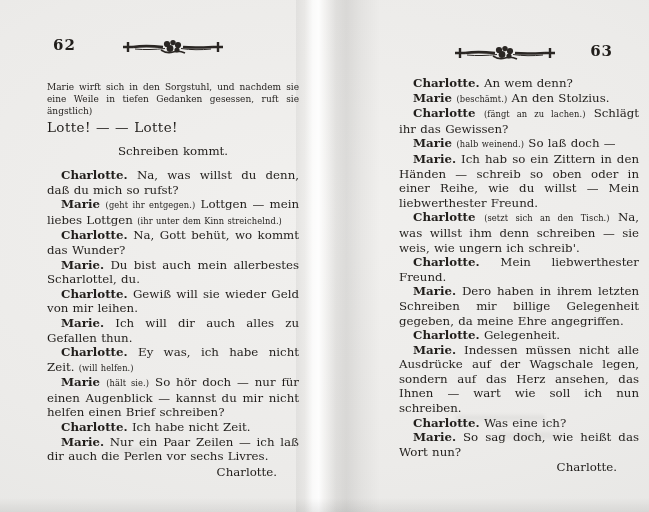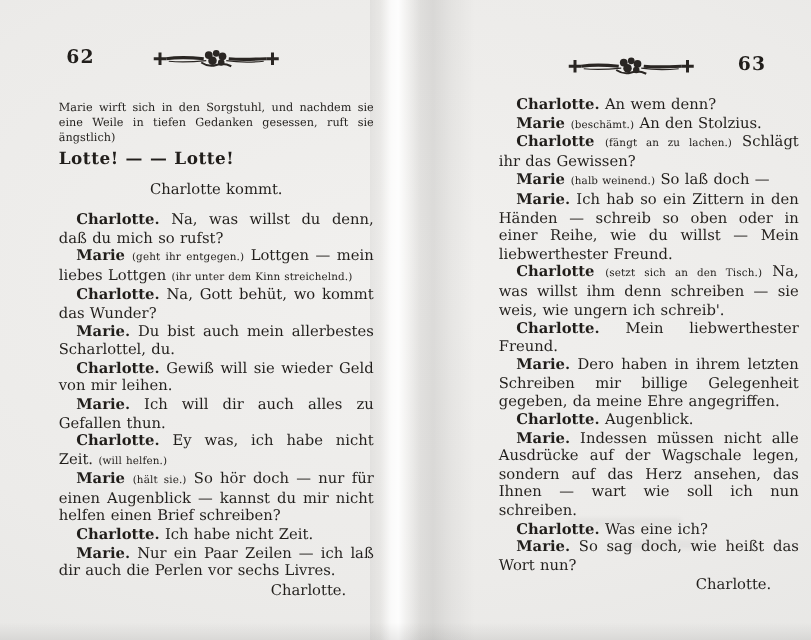--- a/index.html
+++ b/index.html
@@ -50,21 +50,21 @@
   }
   .page-right .ornament{left:44%;}
   .ornament svg{display:block;width:104px;height:18px;}
 
   .para{
     margin:0;text-align:justify;text-indent:14px;
     font-size:11.8px;line-height:14.6px;
     word-spacing:0.5px;
   }
   .para.small{font-size:9px;line-height:11.8px;text-indent:0;text-align:justify;word-spacing:0;}
-  .para.cry{text-indent:0;font-size:13.5px;line-height:17px;font-weight:bold;letter-spacing:0.4px;margin:2px 0 0;}
+  .para.cry{text-indent:0;font-size:13.5px;line-height:17px;font-weight:normal;letter-spacing:0.4px;margin:2px 0 0;}
   .para.center{text-align:center;text-indent:0;margin:8px 0 9px;}
   .para.right{text-align:right;text-indent:0;padding-right:22px;margin-top:1px;}
   .run-speaker{font-weight:bold;}
   .run-stage{font-size:8.3px;letter-spacing:0.1px;}
 
   .bleed{ 
     position:absolute;background:rgba(60,60,58,0.05);filter:blur(1.5px);
     border-radius:2px;pointer-events:none;
   }
   .bleed-1{left:498px;top:432px;width:64px;height:7px;}
@@ -97,21 +97,21 @@
           <circle cx="57" cy="7" r="3.1" stroke="none"></circle>
           <circle cx="49" cy="10.5" r="3.4" stroke="none"></circle>
           <circle cx="56" cy="12" r="2.6" stroke="none"></circle>
           <path d="M40 12 q6 4 12 2 q6 -2 12 1" stroke-width="1.6" fill="none"></path>
         </svg>
       </span>
     </header>
     <div class="page-body">
         <p class="para small"><span class="run-stage-block">Marie wirft sich in den Sorgstuhl, und nachdem sie eine Weile in tiefen Gedanken gesessen, ruft sie ängstlich)</span></p>
         <p class="para cry"><span class="run-text">Lotte! — — Lotte!</span></p>
-        <p class="para center"><span class="run-text">Charlotte kommt.</span></p>
+        <p class="para center"><span class="run-text">Schreiben kommt.</span></p>
         <p class="para"><span class="run-speaker">Charlotte.</span><span class="run-text"> Na, was willst du denn, daß du mich so rufst?</span></p>
         <p class="para"><span class="run-speaker">Marie </span><span class="run-stage">(geht ihr entgegen.)</span><span class="run-text"> Lottgen — mein liebes Lottgen </span><span class="run-stage">(ihr unter dem Kinn streichelnd.)</span></p>
         <p class="para"><span class="run-speaker">Charlotte.</span><span class="run-text"> Na, Gott behüt, wo kommt das Wunder?</span></p>
         <p class="para"><span class="run-speaker">Marie.</span><span class="run-text"> Du bist auch mein allerbestes Scharlottel, du.</span></p>
         <p class="para"><span class="run-speaker">Charlotte.</span><span class="run-text"> Gewiß will sie wieder Geld von mir leihen.</span></p>
         <p class="para"><span class="run-speaker">Marie.</span><span class="run-text"> Ich will dir auch alles zu Gefallen thun.</span></p>
         <p class="para"><span class="run-speaker">Charlotte.</span><span class="run-text"> Ey was, ich habe nicht Zeit. </span><span class="run-stage">(will helfen.)</span></p>
         <p class="para"><span class="run-speaker">Marie </span><span class="run-stage">(hält sie.)</span><span class="run-text"> So hör doch — nur für einen Augenblick — kannst du mir nicht helfen einen Brief schreiben?</span></p>
         <p class="para"><span class="run-speaker">Charlotte.</span><span class="run-text"> Ich habe nicht Zeit.</span></p>
         <p class="para"><span class="run-speaker">Marie.</span><span class="run-text"> Nur ein Paar Zeilen — ich laß dir auch die Perlen vor sechs Livres.</span></p>
@@ -141,20 +141,20 @@
     </header>
     <div class="page-body">
         <p class="para"><span class="run-speaker">Charlotte.</span><span class="run-text"> An wem denn?</span></p>
         <p class="para"><span class="run-speaker">Marie </span><span class="run-stage">(beschämt.)</span><span class="run-text"> An den Stolzius.</span></p>
         <p class="para"><span class="run-speaker">Charlotte </span><span class="run-stage">(fängt an zu lachen.)</span><span class="run-text"> Schlägt ihr das Gewissen?</span></p>
         <p class="para"><span class="run-speaker">Marie </span><span class="run-stage">(halb weinend.)</span><span class="run-text"> So laß doch —</span></p>
         <p class="para"><span class="run-speaker">Marie.</span><span class="run-text"> Ich hab so ein Zittern in den Händen — schreib so oben oder in einer Reihe, wie du willst — Mein liebwerthester Freund.</span></p>
         <p class="para"><span class="run-speaker">Charlotte </span><span class="run-stage">(setzt sich an den Tisch.)</span><span class="run-text"> Na, was willst ihm denn schreiben — sie weis, wie ungern ich schreib'.</span></p>
         <p class="para"><span class="run-speaker">Charlotte.</span><span class="run-text"> Mein liebwerthester Freund.</span></p>
         <p class="para"><span class="run-speaker">Marie.</span><span class="run-text"> Dero haben in ihrem letzten Schreiben mir billige Gelegenheit gegeben, da meine Ehre angegriffen.</span></p>
-        <p class="para"><span class="run-speaker">Charlotte.</span><span class="run-text"> Augenblick.</span></p>
+        <p class="para"><span class="run-speaker">Charlotte.</span><span class="run-text"> Gelegenheit.</span></p>
         <p class="para"><span class="run-speaker">Marie.</span><span class="run-text"> Indessen müssen nicht alle Ausdrücke auf der Wagschale legen, sondern auf das Herz ansehen, das Ihnen — wart wie soll ich nun schreiben.</span></p>
         <p class="para"><span class="run-speaker">Charlotte.</span><span class="run-text"> Was eine ich?</span></p>
         <p class="para"><span class="run-speaker">Marie.</span><span class="run-text"> So sag doch, wie heißt das Wort nun?</span></p>
         <p class="para right"><span class="run-text">Charlotte.</span></p>
       </div>
   </section>
 </div>
 
 </body></html>

